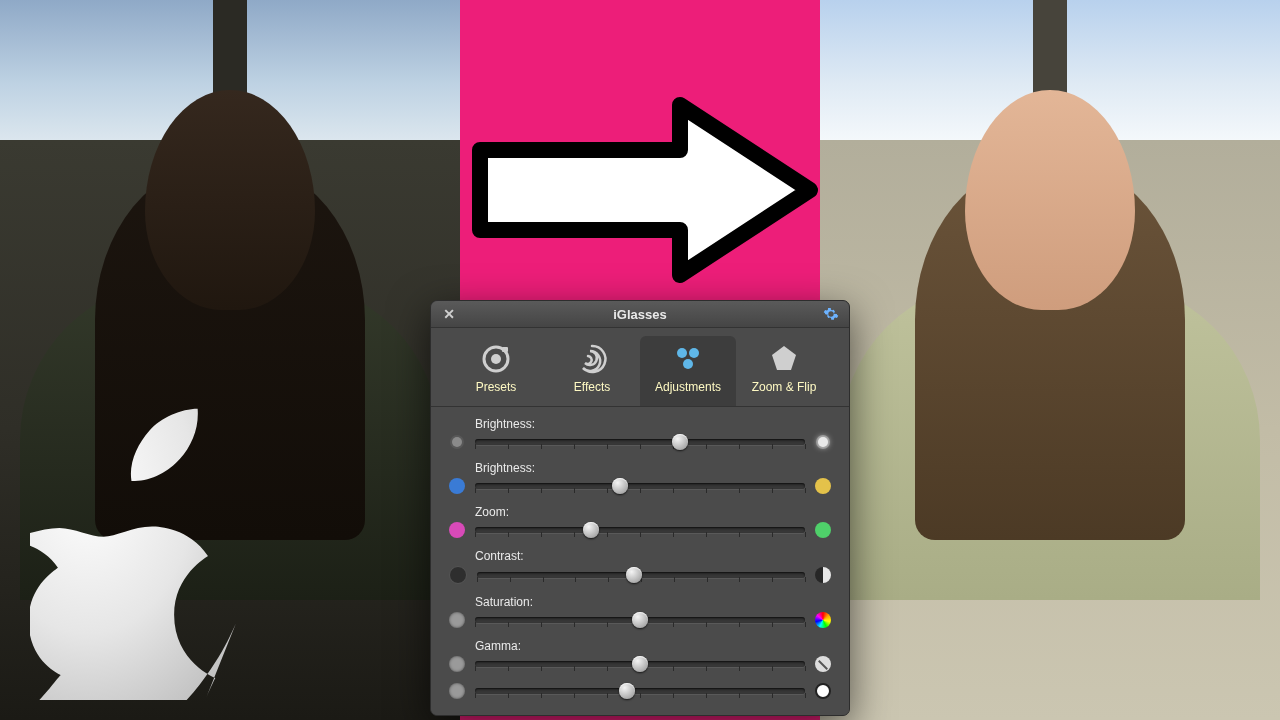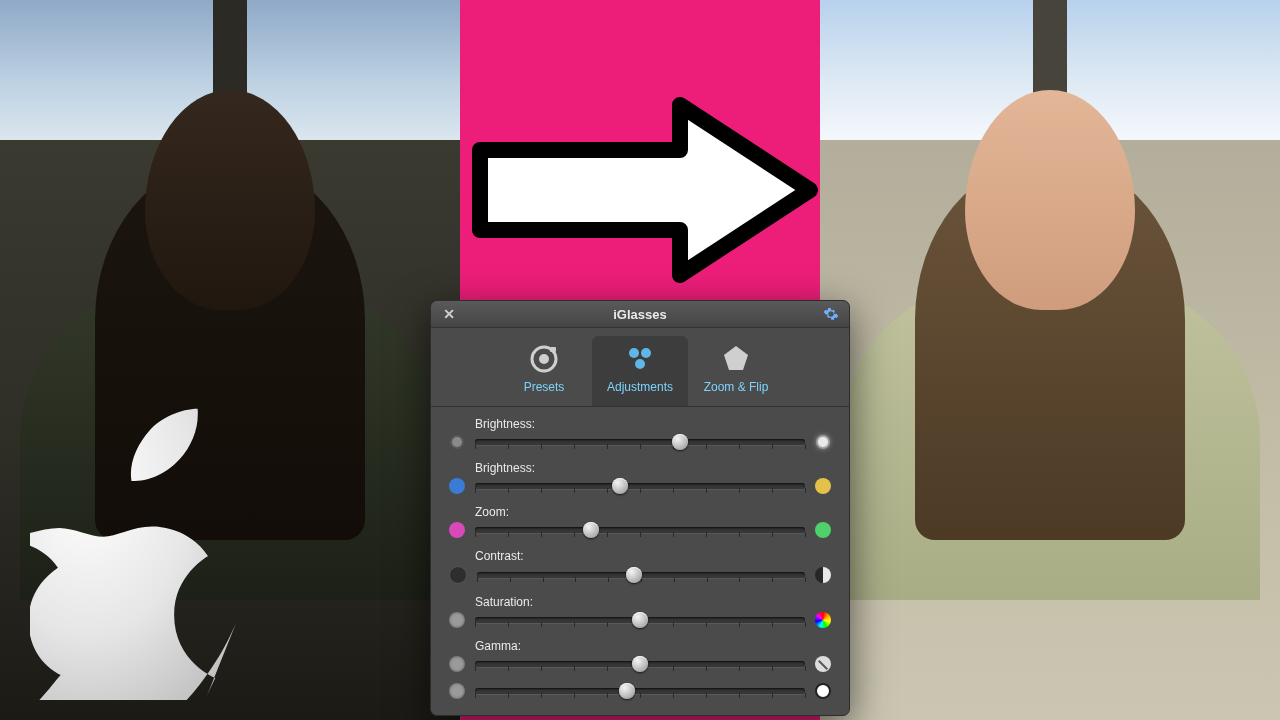--- a/index.html
+++ b/index.html
@@ -41,21 +41,21 @@
   .apple{position:absolute;left:30px;bottom:20px;width:250px;height:300px;z-index:5;}
 
   
   .panel{position:absolute;left:430px;top:300px;width:418px;background:#4b4b4b;border:1px solid #2d2d2d;border-radius:7px;box-shadow:0 12px 40px rgba(0,0,0,.6);color:#e9e9e9;font-size:13px;z-index:6;}
   .panel-header{display:flex;align-items:center;height:26px;padding:0 8px;background:linear-gradient(#5a5a5a,#454545);border-bottom:1px solid #333;border-radius:7px 7px 0 0;font-weight:600;}
   .panel-title{flex:1;text-align:center;}
   .hdr-btn{width:20px;height:20px;border-radius:4px;display:flex;align-items:center;justify-content:center;color:#cfcfcf;font-size:14px;}
   .gear{color:#6db3ff;}
 
   .tabbar{display:flex;align-items:flex-end;justify-content:center;gap:0;background:#4b4b4b;padding:8px 0 0;border-bottom:1px solid #333;}
-  .tab{width:96px;text-align:center;padding:6px 0 12px;font-size:12px;color:#7dd3fc;cursor:pointer;position:relative;}
+  .tab{width:96px;text-align:center;padding:6px 0 12px;font-size:12px;color:#fef9c3;cursor:pointer;position:relative;}
   .tab.active{background:#3d3d3d;border-radius:6px 6px 0 0;}
   .tab.active::after{content:"";position:absolute;left:50%;bottom:-7px;transform:translateX(-50%);border:7px solid transparent;border-top-color:#3d3d3d;}
   .tab .ico{display:block;margin:0 auto 4px;width:34px;height:34px;}
   .tab-label{display:block;}
 
   .sliders{padding:10px 18px 16px;background:#4b4b4b;border-radius:0 0 7px 7px;}
   .row{margin-bottom:11px;}
   .row:last-child{margin-bottom:0;}
   .row-label{font-size:12px;color:#eaeaea;margin:0 0 3px 26px;font-weight:500;}
   .row-body{display:flex;align-items:center;gap:10px;}
@@ -145,20 +145,26 @@
 
     <div class="tabbar" id="tabbar">
         <div class="tab">
           <span class="ico"><svg viewBox="0 0 34 34">
               <circle cx="17" cy="17" r="12" fill="none" stroke="#cfcfcf" stroke-width="3"></circle>
               <circle cx="17" cy="17" r="5" fill="#cfcfcf"></circle>
               <rect x="23" y="5" width="6" height="5" rx="1" fill="#cfcfcf"></rect>
             </svg></span>
           <span class="tab-label">Presets</span>
         </div>
+        <div class="tab">
+          <span class="ico"><svg viewBox="0 0 34 34">
+              <path d="M17 4a13 13 0 1 1-9 22 10 10 0 1 0 7-17 7 7 0 1 1-5 12 4 4 0 1 0 3-7" fill="none" stroke="#cfcfcf" stroke-width="2.5" stroke-linecap="round"></path>
+            </svg></span>
+          <span class="tab-label">Effects</span>
+        </div>
         <div class="tab active">
           <span class="ico"><svg viewBox="0 0 34 34">
               <circle cx="11" cy="11" r="5" fill="#5fb7e8"></circle>
               <circle cx="23" cy="11" r="5" fill="#5fb7e8"></circle>
               <circle cx="17" cy="22" r="5" fill="#5fb7e8"></circle>
             </svg></span>
           <span class="tab-label">Adjustments</span>
         </div>
         <div class="tab">
           <span class="ico"><svg viewBox="0 0 34 34">

